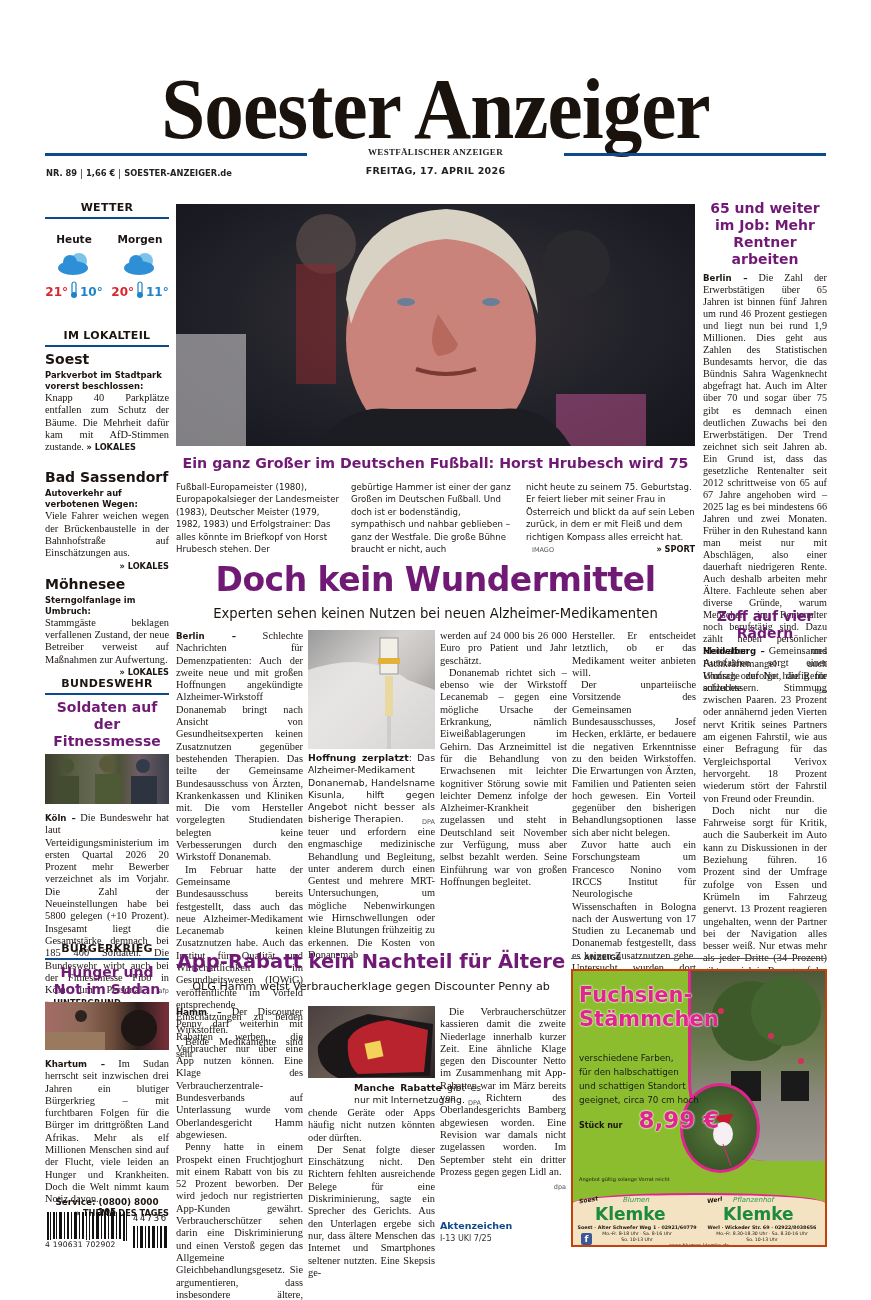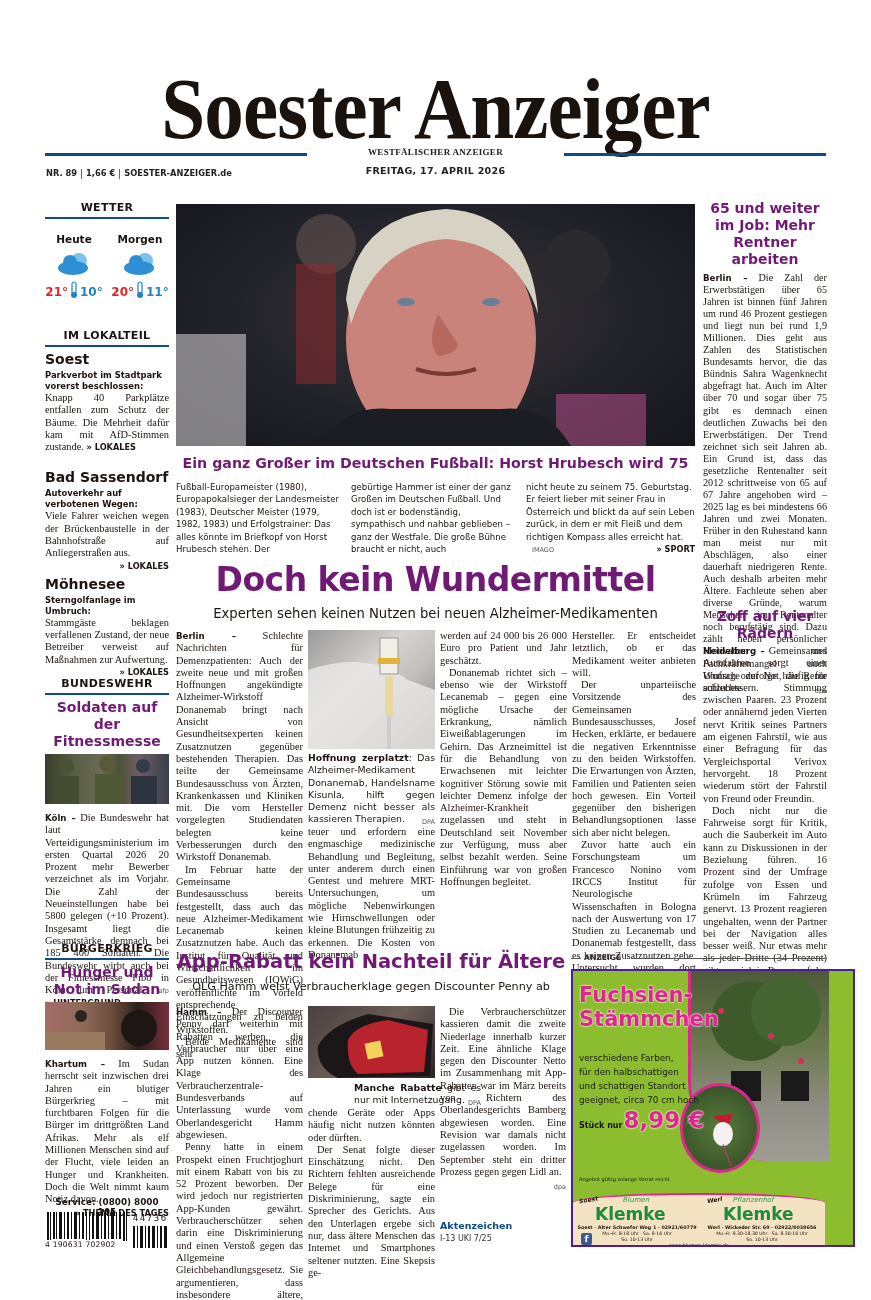--- a/index.html
+++ b/index.html
@@ -78,21 +78,21 @@
 <div class="abs" style="left:45px;top:329px;width:124px;">
   <div class="sect-head">IM LOKALTEIL</div>
   <div style="margin-top:4px;">
     <div class="loc">Soest</div>
     <div class="lead" style="margin-top:3px;">Parkverbot im Stadtpark vorerst beschlossen:</div>
     <div class="body"><span>Knapp 40 Parkplätze entfallen zum Schutz der Bäume. Die Mehrheit dafür kam mit AfD-Stimmen zustande.</span> <span class="ref">» LOKALES</span></div>
   </div>
   <div style="margin-top:16px;">
     <div class="loc">Bad Sassendorf</div>
     <div class="lead" style="margin-top:3px;">Autoverkehr auf verbotenen Wegen:</div>
-    <div class="body"><span>Viele Fahrer weichen wegen der Brückenbaustelle in der Bahnhofstraße auf Anliegerstraßen aus.</span> <span class="ref" style="float:right;">» LOKALES</span></div>
+    <div class="body"><span>Viele Fahrer weichen wegen der Brückenbaustelle in der Bahnhofstraße auf Einschätzungen aus.</span> <span class="ref" style="float:right;">» LOKALES</span></div>
   </div>
   <div style="margin-top:16px;">
     <div class="loc">Möhnesee</div>
     <div class="lead" style="margin-top:3px;">Sterngolfanlage im Umbruch:</div>
     <div class="body"><span>Stammgäste beklagen verfallenen Zustand, der neue Betreiber verweist auf Maßnahmen zur Aufwertung.</span> <span class="ref" style="float:right;">» LOKALES</span></div>
   </div>
 </div>
 
 <div class="abs" style="left:45px;top:677px;width:124px;">
   <div class="sect-head">BUNDESWEHR</div>
@@ -203,21 +203,21 @@
 
 <div class="abs photo" style="left:308px;top:630px;width:127px;height:119px;background:linear-gradient(135deg,#9a9a9a 0%,#d6d3d1 40%,#c4c0be 60%,#7e7a78 100%);">
   <svg width="127" height="119" viewBox="0 0 127 119">
       <path d="M0 40 Q60 20 100 50 L127 60 L127 119 L0 119 Z" fill="#ebe9e8" opacity=".8"></path>
       <rect x="72" y="8" width="18" height="36" fill="#f2f0e6" stroke="#999"></rect>
       <rect x="70" y="28" width="22" height="6" fill="#e2b13a"></rect>
       <rect x="77" y="46" width="8" height="40" fill="#e8d9a2"></rect>
       <rect x="79" y="86" width="4" height="33" fill="#ccc"></rect>
     </svg>
 </div>
-<div class="abs caption" style="left:308px;top:752px;width:127px;"><b>Hoffnung zerplatzt</b><span>: Das Alzheimer-Medikament Donanemab, Handelsname Kisunla, hilft gegen Demenz nicht besser als kassieren Therapien.</span> <span class="agency" style="float:right;margin-top:3px;">DPA</span></div>
+<div class="abs caption" style="left:308px;top:752px;width:127px;"><b>Hoffnung zerplatzt</b><span>: Das Alzheimer-Medikament Donanemab, Handelsname Kisunla, hilft gegen Angebot nicht besser als bisherige Therapien.</span> <span class="agency" style="float:right;margin-top:3px;">DPA</span></div>
 <div class="abs body" style="left:308px;top:826px;width:127px;">teuer und erfordern eine engmaschige medizinische Behandlung und Begleitung, unter anderem durch einen Gentest und mehrere MRT-Untersuchungen, um mögliche Nebenwirkungen wie Hirnschwellungen oder kleine Blutungen frühzeitig zu erkennen. Die Kosten von Donanemab</div>
 
 <div class="abs body" style="left:440px;top:630px;width:127px;">
   <div>werden auf 24 000 bis 26 000 Euro pro Patient und Jahr geschätzt.</div>
   <div class="ind">Donanemab richtet sich – ebenso wie der Wirkstoff Lecanemab – gegen eine mögliche Ursache der Erkrankung, nämlich Eiweißablagerungen im Gehirn. Das Arzneimittel ist für die Behandlung von Erwachsenen mit leichter kognitiver Störung sowie mit leichter Demenz infolge der Alzheimer-Krankheit zugelassen und steht in Deutschland seit November zur Verfügung, muss aber selbst bezahlt werden. Seine Einführung war von großen Hoffnungen begleitet.</div>
 </div>
 
 <div class="abs body" style="left:572px;top:630px;width:124px;">
   <div>Hersteller. Er entscheidet letztlich, ob er das Medikament weiter anbieten will.</div>
   <div class="ind">Der unparteiische Vorsitzende des Gemeinsamen Bundesausschusses, Josef Hecken, erklärte, er bedauere die negativen Erkenntnisse zu den beiden Wirkstoffen. Die Erwartungen von Ärzten, Familien und Patienten seien hoch gewesen. Ein Vorteil gegenüber den bisherigen Behandlungsoptionen lasse sich aber nicht belegen.</div>
@@ -254,21 +254,21 @@
   <div class="ind"><span>Die Verbraucherschützer kassieren damit die zweite Niederlage innerhalb kurzer Zeit. Eine ähnliche Klage gegen den Discounter Netto im Zusammenhang mit App-Rabatten war im März bereits von Richtern des Oberlandesgerichts Bamberg abgewiesen worden. Eine Revision war damals nicht zugelassen worden. Im September steht ein dritter Prozess gegen gegen Lidl an.</span> <span class="agency" style="float:right;margin-top:3px;">dpa</span></div>
 </div>
 <div class="abs sans" style="left:440px;top:1220px;font-weight:bold;font-size:9.5px;color:#0e4a8a;">Aktenzeichen</div>
 <div class="abs sans" style="left:440px;top:1234px;font-size:8px;color:#333;">I-13 UKl 7/25</div>
 
 <div class="abs" style="left:571px;top:953px;width:255px;height:10px;">
   <div class="abs" style="left:0;top:5px;width:10px;height:1px;background:#555;"></div>
   <div class="abs sans" style="left:13px;top:0;font-size:7.6px;font-weight:bold;color:#333;">ANZEIGE</div>
   <div class="abs" style="left:60px;top:5px;width:195px;height:1px;background:#555;"></div>
 </div>
-<div class="abs" style="left:571px;top:969px;width:284px;height:278px;border:2px solid #4c1d95;background:#8cbd2f;overflow:hidden;">
+<div class="abs" style="left:571px;top:969px;width:256px;height:278px;border:2px solid #c2410c;background:#8cbd2f;overflow:hidden;">
 
   <div class="abs" style="left:115px;top:0;width:141px;height:190px;background:linear-gradient(180deg,#4d5a3a 0%,#6b7a4e 40%,#8f8c83 70%,#a09d95 100%);border-bottom-left-radius:80px;border-left:3px solid #e0258c;">
     <svg width="141" height="190" viewBox="0 0 141 190">
         <circle cx="60" cy="50" r="40" fill="#3e5a2a"></circle>
         <circle cx="95" cy="40" r="35" fill="#456530"></circle>
         <rect x="40" y="100" width="30" height="30" fill="#1a1a1a"></rect>
         <rect x="90" y="100" width="28" height="30" fill="#1a1a1a"></rect>
         <circle cx="30" cy="40" r="3" fill="#d2305a"></circle>
         <circle cx="80" cy="65" r="3" fill="#d2305a"></circle>
         <circle cx="110" cy="90" r="3" fill="#d2305a"></circle>
@@ -284,21 +284,21 @@
   <div class="abs sans" style="left:6px;top:12px;font-weight:bold;font-size:21px;line-height:24px;color:#e0258c;text-shadow:0 0 2px #fff,0 0 2px #fff;">
       <div>Fuchsien-</div>
       <div>Stämmchen</div>
     </div>
   <div class="abs sans" style="left:6px;top:80px;font-size:8.8px;line-height:14px;color:#1a1a1a;">
     <div>verschiedene Farben,</div>
       <div>für den halbschattigen</div>
       <div>und schattigen Standort</div>
       <div>geeignet, circa 70 cm hoch</div>
   </div>
-  <div class="abs" style="left:6px;top:136px;display:flex;align-items:baseline;gap:1px;">
+  <div class="abs" style="left:6px;top:136px;display:flex;align-items:baseline;gap:16px;">
     <span class="sans" style="font-size:8px;font-weight:bold;">Stück nur</span>
     <span class="sans" style="font-size:23px;font-weight:bold;color:#e0258c;text-shadow:0 0 2px #fff,0 0 2px #fff;">8,99 €</span>
   </div>
   <div class="abs sans" style="left:6px;top:205px;font-size:5px;color:#1a1a1a;">Angebot gültig solange Vorrat reicht</div>
   <div class="abs" style="left:0;top:222px;width:252px;height:54px;background:#f3e3c3;border-top:2px solid #e0258c;border-top-left-radius:120px 10px;border-top-right-radius:120px 10px;">
     <div class="abs sans" style="left:6px;top:1px;font-size:6px;font-style:italic;font-weight:bold;transform:rotate(-10deg);">Soest</div>
     <div class="abs sans" style="left:50px;top:1px;font-size:7px;font-style:italic;color:#2a9a48;">Blumen</div>
     <div class="abs sans" style="left:22px;top:9px;font-size:17px;font-weight:bold;color:#1e8a3b;">Klemke</div>
     <div class="abs sans" style="left:2px;top:30px;width:124px;text-align:center;font-size:4.8px;font-weight:bold;">Soest · Alter Schwefer Weg 1 · 02921/60779</div>
     <div class="abs sans" style="left:2px;top:36px;width:124px;text-align:center;font-size:4.6px;">Mo.-Fr. 8-18 Uhr · Sa. 8-16 Uhr</div>

